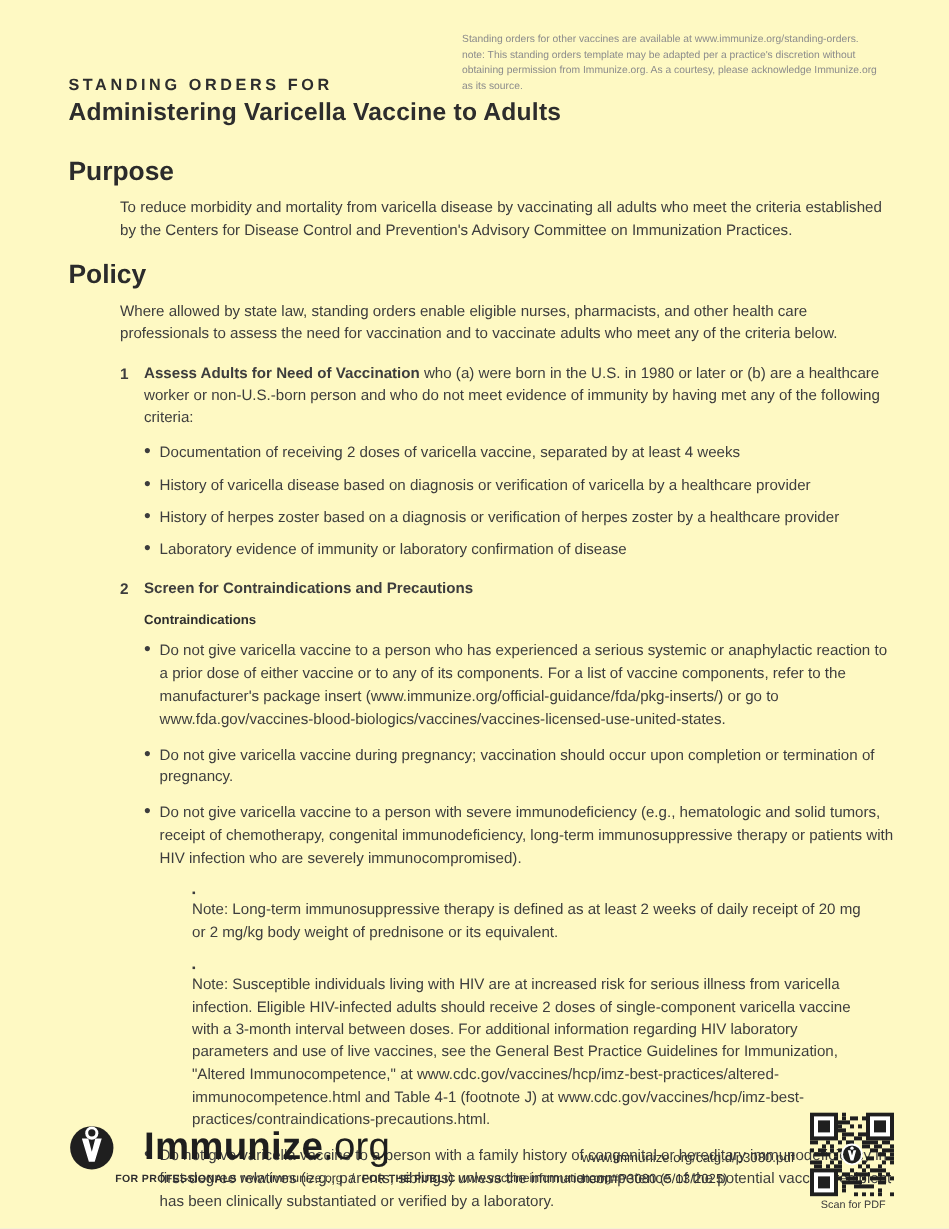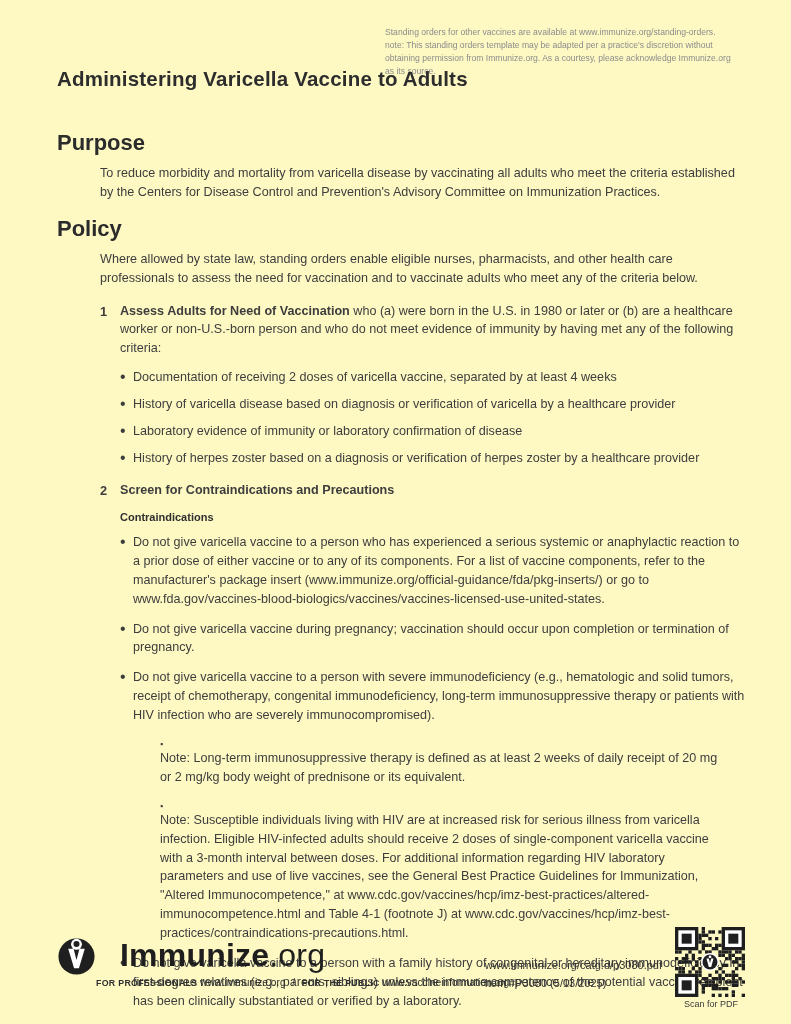--- a/index.html
+++ b/index.html
@@ -79,20 +79,21 @@
   .qr-caption { font-size:9px; color:#3a3a3a; margin-top:2px; }
 </style>
 </head>
 <body>
 
 <div class="page">
 
   <div class="header-note">Standing orders for other vaccines are available at www.immunize.org/standing-orders. note: This standing orders template may be adapted per a practice's discretion without obtaining permission from Immunize.org. As a courtesy, please acknowledge Immunize.org as its source.</div>
 
   <div class="title-block">
+    <div class="eyebrow">STANDING ORDERS FOR</div>
     <div class="doc-title">Administering Varicella Vaccine to Adults</div>
   </div>
 
   <div class="content">
 
     <div class="section-h">Purpose</div>
     <div class="para">To reduce morbidity and mortality from varicella disease by vaccinating all adults who meet the criteria established by the Centers for Disease Control and Prevention's Advisory Committee on Immunization Practices.</div>
 
     <div class="section-h">Policy</div>
     <div class="para">Where allowed by state law, standing orders enable eligible nurses, pharmacists, and other health care professionals to assess the need for vaccination and to vaccinate adults who meet any of the criteria below.</div>
@@ -109,25 +110,25 @@
       <div class="bullet">
         <span class="bullet-marker"></span>
         <span class="bullet-text">Documentation of receiving 2 doses of varicella vaccine, separated by at least 4 weeks</span>
       </div>
       <div class="bullet">
         <span class="bullet-marker"></span>
         <span class="bullet-text">History of varicella disease based on diagnosis or verification of varicella by a healthcare provider</span>
       </div>
       <div class="bullet">
         <span class="bullet-marker"></span>
+        <span class="bullet-text">History of herpes zoster based on a diagnosis or verification of herpes zoster by a healthcare provider</span>
+      </div>
+      <div class="bullet">
+        <span class="bullet-marker"></span>
         <span class="bullet-text">Laboratory evidence of immunity or laboratory confirmation of disease</span>
-      </div>
-      <div class="bullet">
-        <span class="bullet-marker"></span>
-        <span class="bullet-text">History of herpes zoster based on a diagnosis or verification of herpes zoster by a healthcare provider</span>
       </div>
     </div>
 
     <div class="step">
       <div class="step-num">2</div>
       <div class="step-body">
         <span class="step-lead">Screen for Contraindications and Precautions</span>
       </div>
     </div>
 

